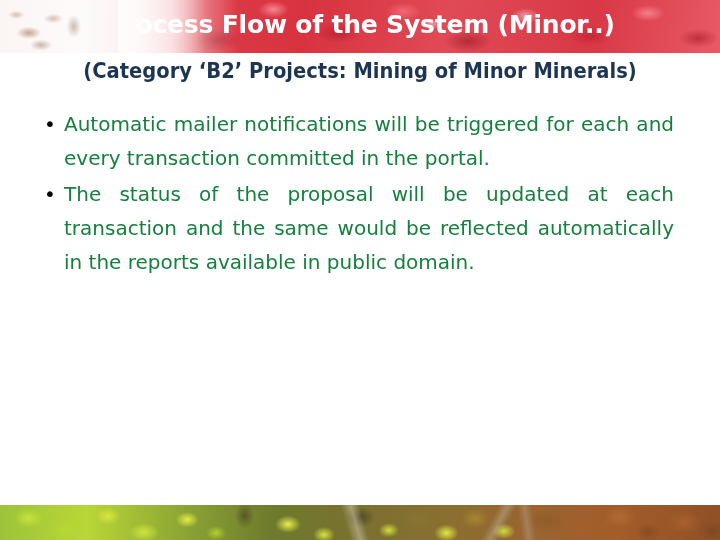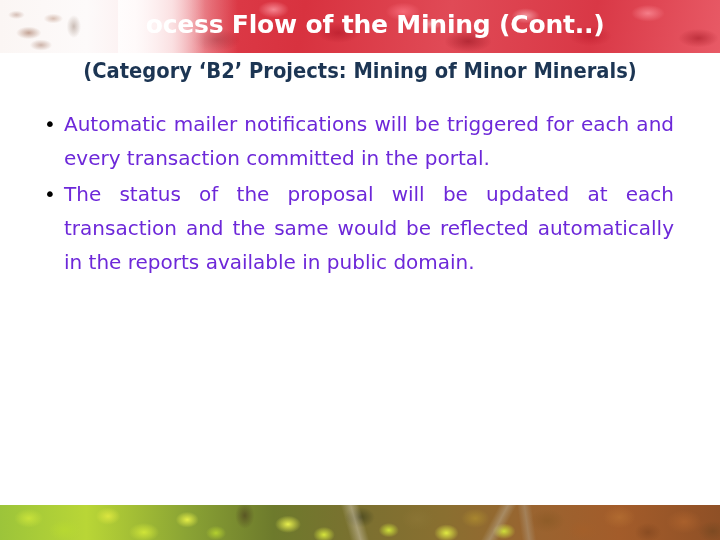--- a/index.html
+++ b/index.html
@@ -129,21 +129,21 @@
     flex: 0 0 auto;
     width: 20px;
     color: #000000;
     font-family: "DejaVu Sans", sans-serif;
     font-size: 20px;
     line-height: 34px;
     text-align: left;
   }
   .bullet-text {
     flex: 1 1 auto;
-    color: #6d28d9;
+    color: #15803d;
     font-family: "DejaVu Sans", sans-serif;
     font-size: 20px;
     line-height: 34px;
     text-align: justify;
     text-justify: inter-word;
     -webkit-hyphens: none;
     hyphens: none;
   }
 
   
@@ -198,21 +198,21 @@
 
 <div class="slide">
 
   <div class="top-band">
     <div class="leafmap"></div>
     <div class="washout"></div>
     <div class="washout2"></div>
   </div>
 
   <div class="title">
-    <span class="faded">Pr</span><span>ocess  Flow of the Mining (Cont..)</span>
+    <span class="faded">Pr</span><span>ocess  Flow of the System (Minor..)</span>
   </div>
 
   <div class="subtitle">(Category ‘B2’ Projects: Mining of Minor Minerals)</div>
 
   <div class="body-area">
 
     <div class="bullet-row">
       <div class="bullet-mark">•</div>
       <div class="bullet-text">Automatic mailer notifications will be triggered for each and every transaction committed in the portal.</div>
     </div>

